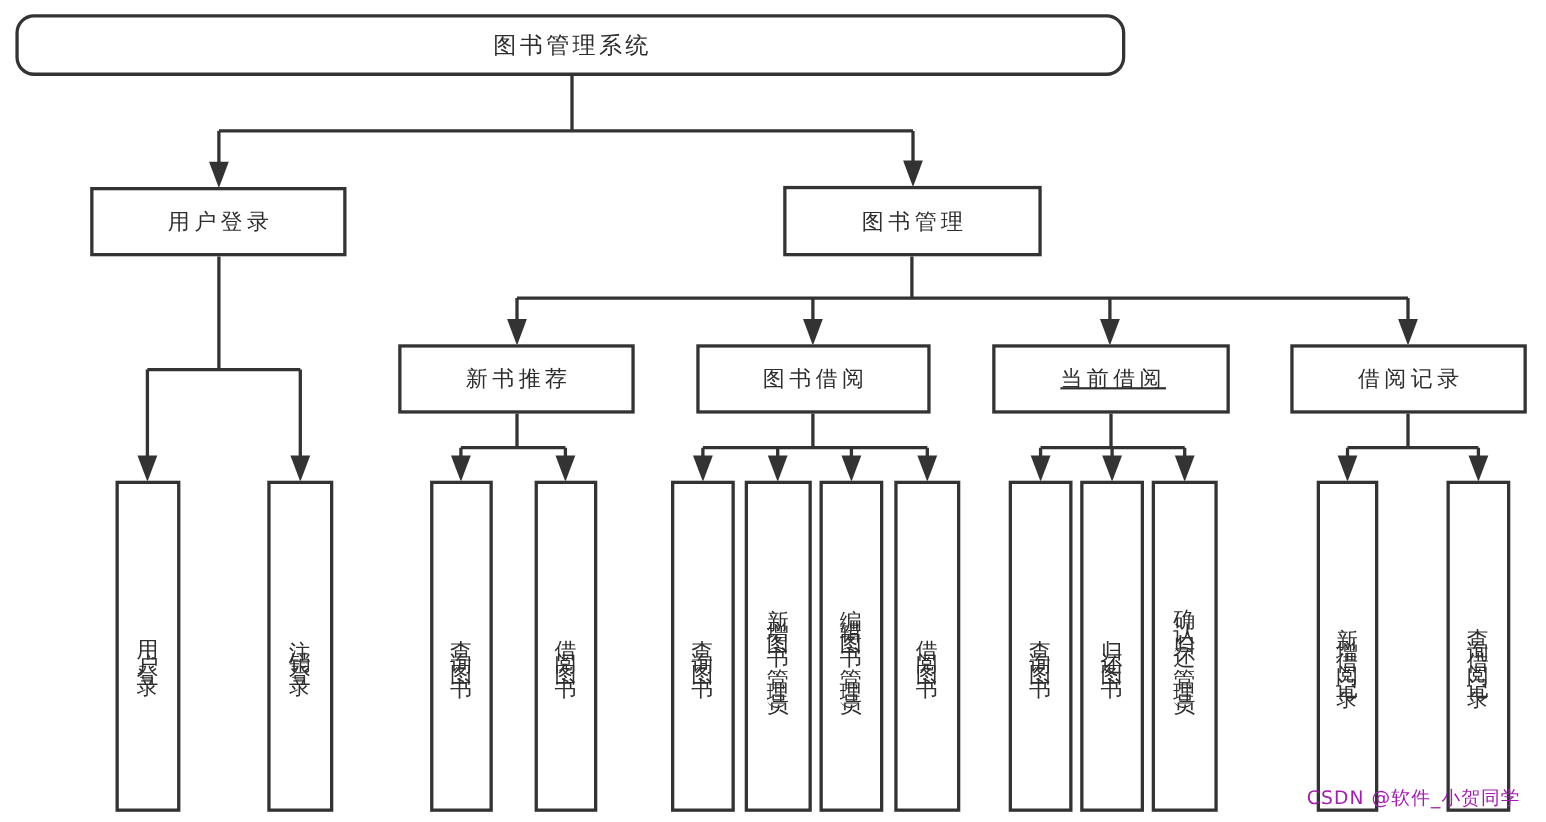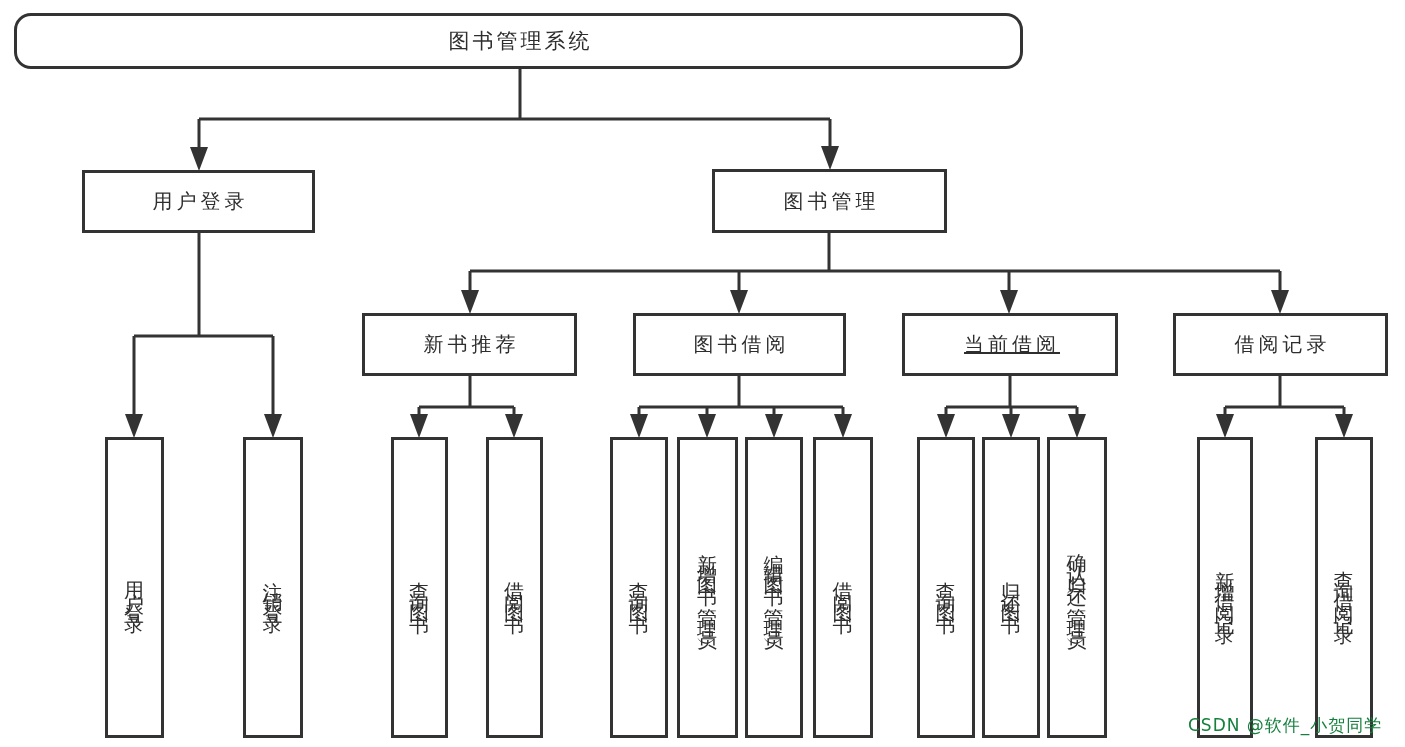--- a/index.html
+++ b/index.html
@@ -47,21 +47,21 @@
     top: 437px;
     height: 301px;
     line-height: 1;
   }
   .watermark {
     position: absolute;
     left: 1188px;
     top: 714px;
     width: 210px;
     font-size: 17px;
-    color: #15803d;
+    color: #a21caf;
     letter-spacing: 1px;
     white-space: nowrap;
   }
 </style>
 </head>
 <body>
 
 <div id="canvas">
 
   <svg id="connectors" viewBox="0 0 1405 747" xmlns="http://www.w3.org/2000/svg">

